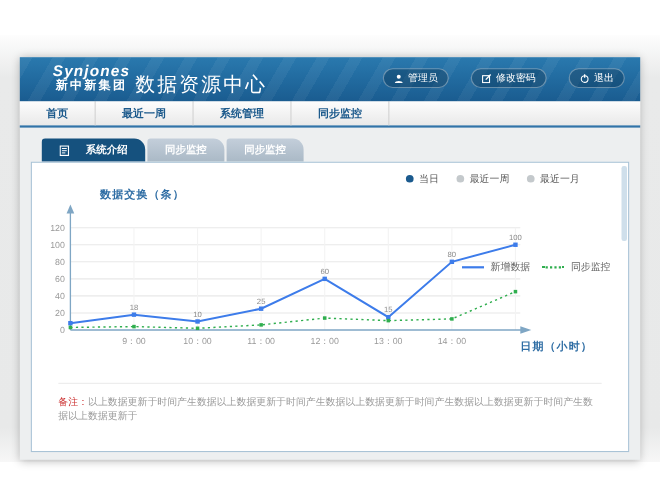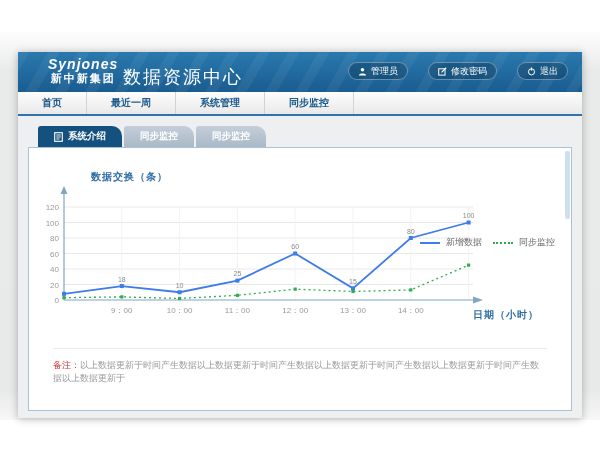--- a/index.html
+++ b/index.html
@@ -28,21 +28,21 @@
 
   
   .nav { display:flex; height:24px; background:linear-gradient(180deg,#fdfdfd,#e9e9e9);
     border-bottom:2px solid #3173a8; }
   .nav-item { display:flex; align-items:center; padding:0 24px; font-size:10px; font-weight:bold;
     color:#1c5a8c; border-right:1px solid #d2d2d2; cursor:pointer; }
 
   
   .content { padding:10px 10px 0 10px; }
   .tabs { display:flex; gap:2px; padding-left:10px; }
-  .tab { display:flex; align-items:center; gap:5px; height:21px; padding:0 16px;
+  .tab { display:flex; align-items:center; gap:15px; height:21px; padding:0 16px;
     font-size:9.5px; font-weight:bold; color:#fff; cursor:pointer;
     background:linear-gradient(180deg,#c3ceda,#aab9c6); border-radius:3px 10px 0 0; }
   .tab.active { background:#15517e; }
   .tab svg { display:block; }
 
   .panel { position:relative; height:264px; background:#fff; border:1px solid #a9c3d6; }
 
   
   .radios { position:absolute; top:8px; right:44px; display:flex; gap:16px; }
   .radio { display:flex; align-items:center; gap:5px; font-size:9px; color:#555; cursor:pointer; }
@@ -131,20 +131,34 @@
       <div class="tab">
         <span>同步监控</span>
       </div>
       <div class="tab">
         <span>同步监控</span>
       </div>
     </div>
 
     <div class="panel">
 
+      <div class="radios">
+        <div class="radio selected">
+          <span class="dot"></span>
+          <span>当日</span>
+        </div>
+        <div class="radio">
+          <span class="dot"></span>
+          <span>最近一周</span>
+        </div>
+        <div class="radio">
+          <span class="dot"></span>
+          <span>最近一月</span>
+        </div>
+      </div>
 
       <div class="ylabel">数据交换（条）</div>
       <div class="xlabel">日期（小时）</div>
 
       <div class="chart-wrap">
         <svg width="490" height="150" viewBox="0 0 490 150">
             <line x1="29" y1="100.5" x2="438" y2="100.5" stroke="#e8e8e8" stroke-width="1"></line>
             <line x1="29" y1="85" x2="438" y2="85" stroke="#e8e8e8" stroke-width="1"></line>
             <line x1="29" y1="69.5" x2="438" y2="69.5" stroke="#e8e8e8" stroke-width="1"></line>
             <line x1="29" y1="54" x2="438" y2="54" stroke="#e8e8e8" stroke-width="1"></line>

